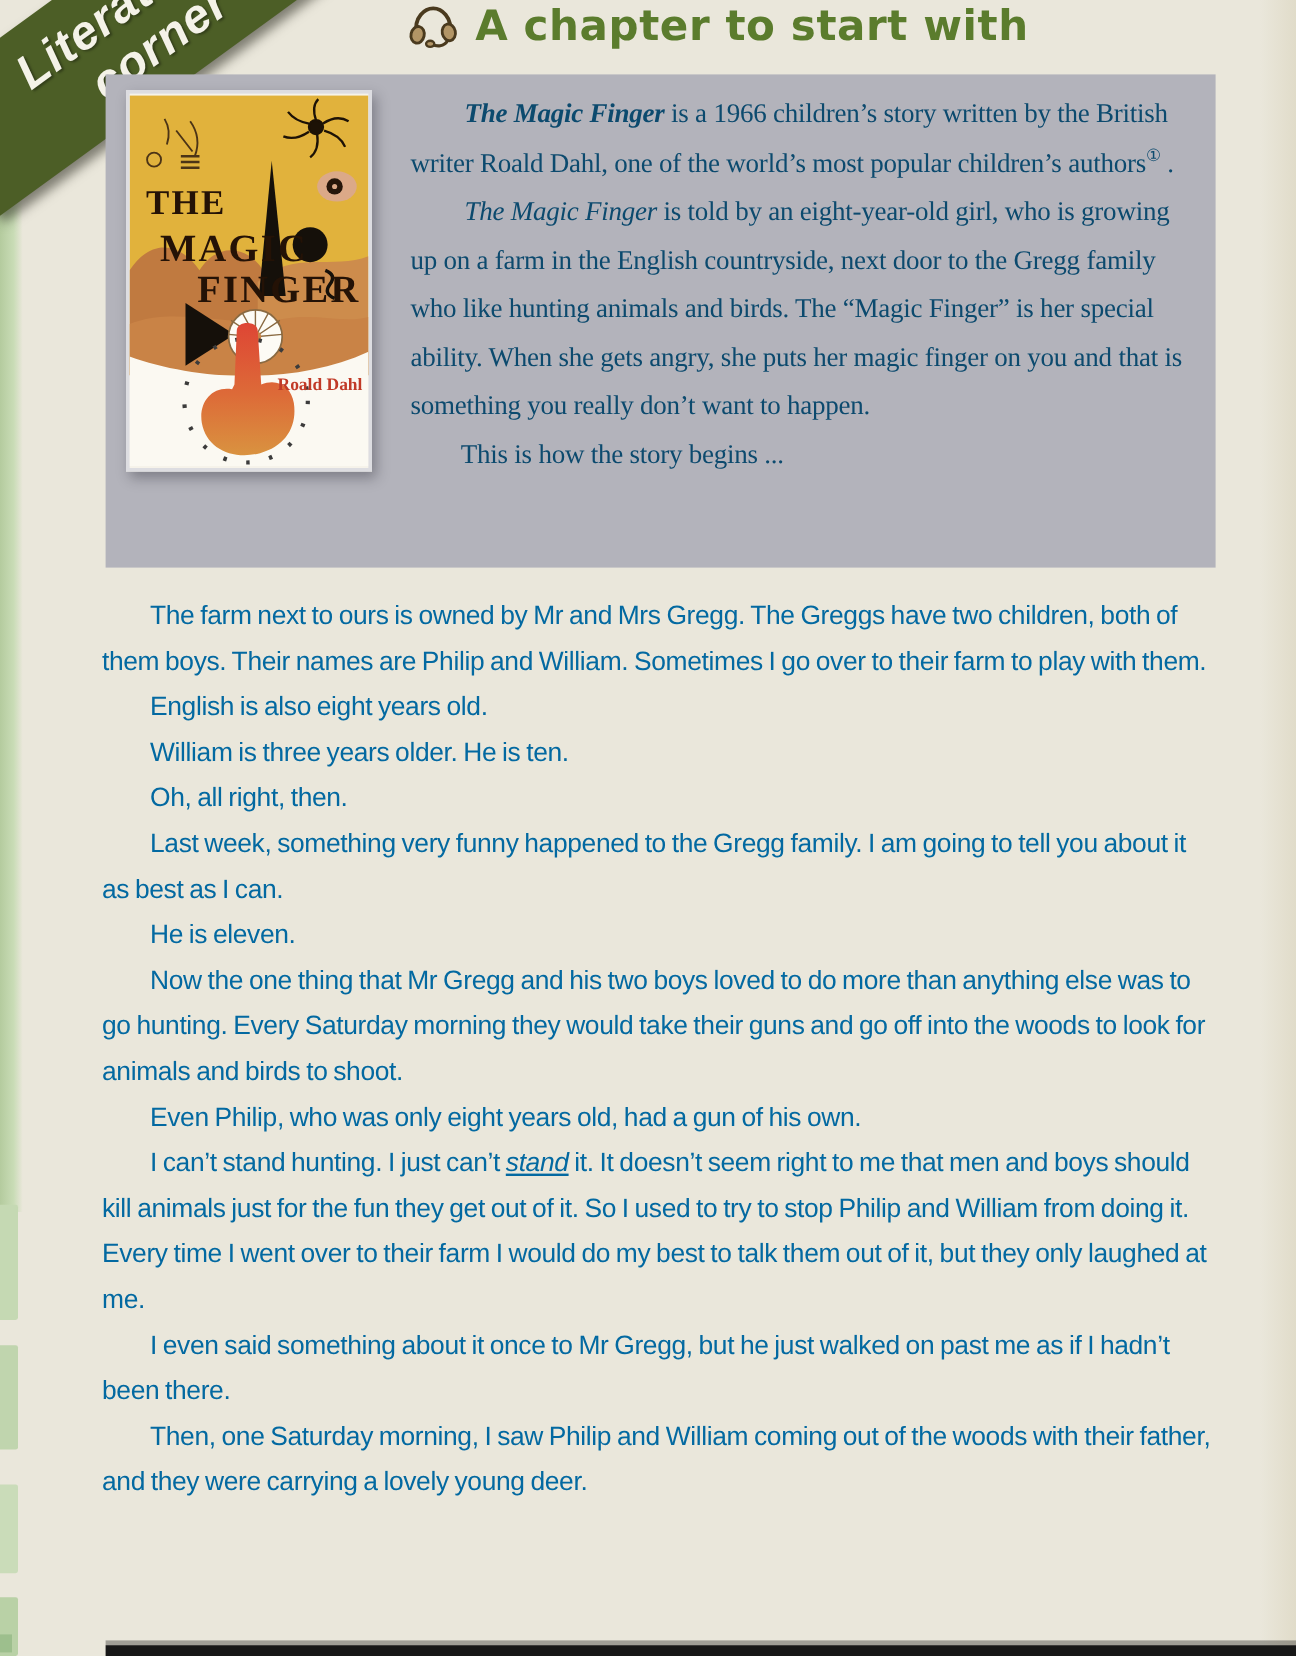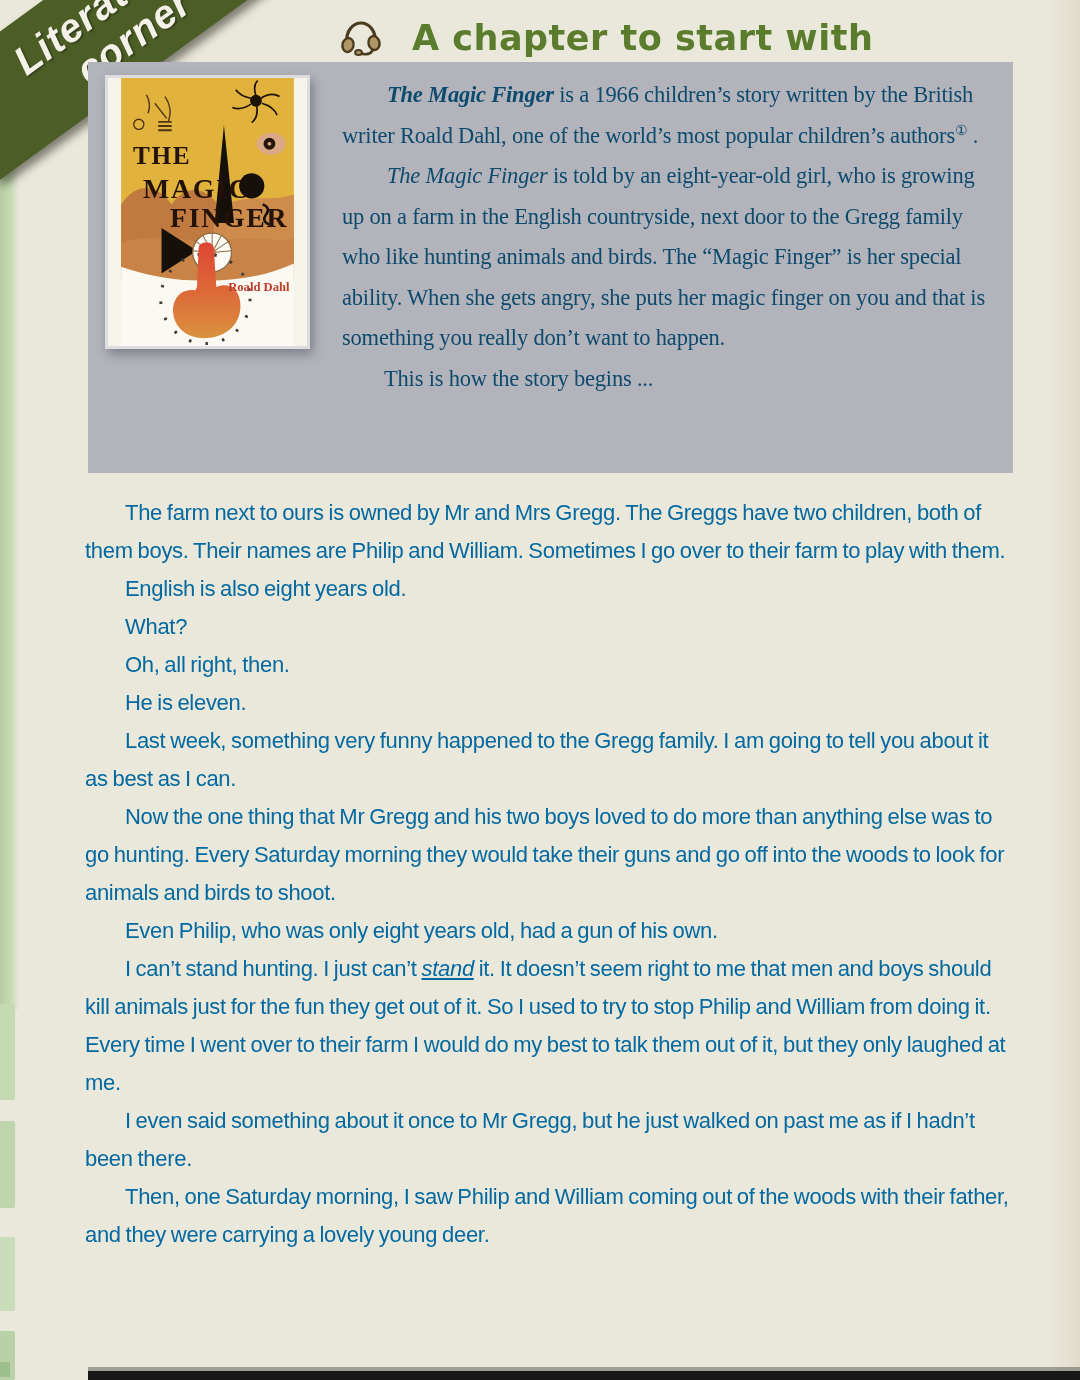--- a/index.html
+++ b/index.html
@@ -41,34 +41,34 @@
     font-size:40px;line-height:44px;letter-spacing:1px;
     font-family:"Liberation Sans",sans-serif;
     text-shadow:1px 2px 2px rgba(0,0,0,0.35);
   }
   .ribbon-line.l2{margin-left:26px;}
 
   
   .header{position:absolute;left:340px;top:2px;display:flex;align-items:center;gap:14px;}
   .headset-icon{width:42px;height:40px;flex:0 0 auto;}
   .page-title{
-    margin:16px;color:#5b7c2d;font-size:35px;font-weight:700;
+    margin:0;color:#5b7c2d;font-size:35px;font-weight:700;
     font-family:"DejaVu Sans",sans-serif;letter-spacing:0.5px;
   }
 
   
   .intro-box{
     position:absolute;left:88px;top:62px;width:925px;height:411px;
     background:#b3b3bb;
     box-sizing:border-box;
     padding:13px 24px 10px 17px;
     display:flex;gap:32px;
   }
   .cover{
-    flex:0 0 205px;width:205px;height:274px;
+    flex:0 0 205px;width:205px;height:318px;
     background:#f6f3ea;border:3px solid #dddde1;box-sizing:border-box;
     box-shadow:3px 5px 10px rgba(30,30,40,0.35);
   }
   .cover svg{display:block;width:100%;height:100%;}
   .intro-text{
     flex:1;color:#0c4a6e;
     font-family:"Liberation Serif",serif;
     font-size:22.5px;line-height:40.5px;letter-spacing:-0.2px;
   }
   .intro-text p{margin:0;text-indent:45px;}
@@ -185,24 +185,24 @@
     <div class="intro-text">
       <p><span class="book-lead">The Magic Finger</span><span> is a 1966 children’s story written by the British writer Roald Dahl, one of the world’s most popular children’s authors</span><span class="fn-sup">①</span><span> .</span></p>
       <p><span class="book-lead2">The Magic Finger</span><span> is told by an eight-year-old girl, who is growing up on a farm in the English countryside, next door to the Gregg family who like hunting animals and birds. The “Magic Finger” is her special ability. When she gets angry, she puts her magic finger on you and that is something you really don’t want to happen.</span></p>
       <p class="begins">This is how the story begins ...</p>
     </div>
   </div>
 
   <div class="story">
     <p>The farm next to ours is owned by Mr and Mrs Gregg. The Greggs have two children, both of them boys. Their names are Philip and William. Sometimes I go over to their farm to play with them.</p>
     <p>English is also eight years old.</p>
-    <p>What?</p>
+    <p>William is three years older. He is ten.</p>
     <p>Oh, all right, then.</p>
+    <p>Last week, something very funny happened to the Gregg family. I am going to tell you about it as best as I can.</p>
     <p>He is eleven.</p>
-    <p>Last week, something very funny happened to the Gregg family. I am going to tell you about it as best as I can.</p>
     <p>Now the one thing that Mr Gregg and his two boys loved to do more than anything else was to go hunting. Every Saturday morning they would take their guns and go off into the woods to look for animals and birds to shoot.</p>
     <p>Even Philip, who was only eight years old, had a gun of his own.</p>
     <p><span>I can’t stand hunting. I just can’t </span><span class="ital">stand</span><span> it. It doesn’t seem right to me that men and boys should kill animals just for the fun they get out of it. So I used to try to stop Philip and William from doing it. Every time I went over to their farm I would do my best to talk them out of it, but they only laughed at me.</span></p>
     <p>I even said something about it once to Mr Gregg, but he just walked on past me as if I hadn’t been there.</p>
     <p>Then, one Saturday morning, I saw Philip and William coming out of the woods with their father, and they were carrying a lovely young deer.</p>
   </div>
 
   <div class="bottom-bar-soft"></div>
   <div class="bottom-bar"></div>
 

